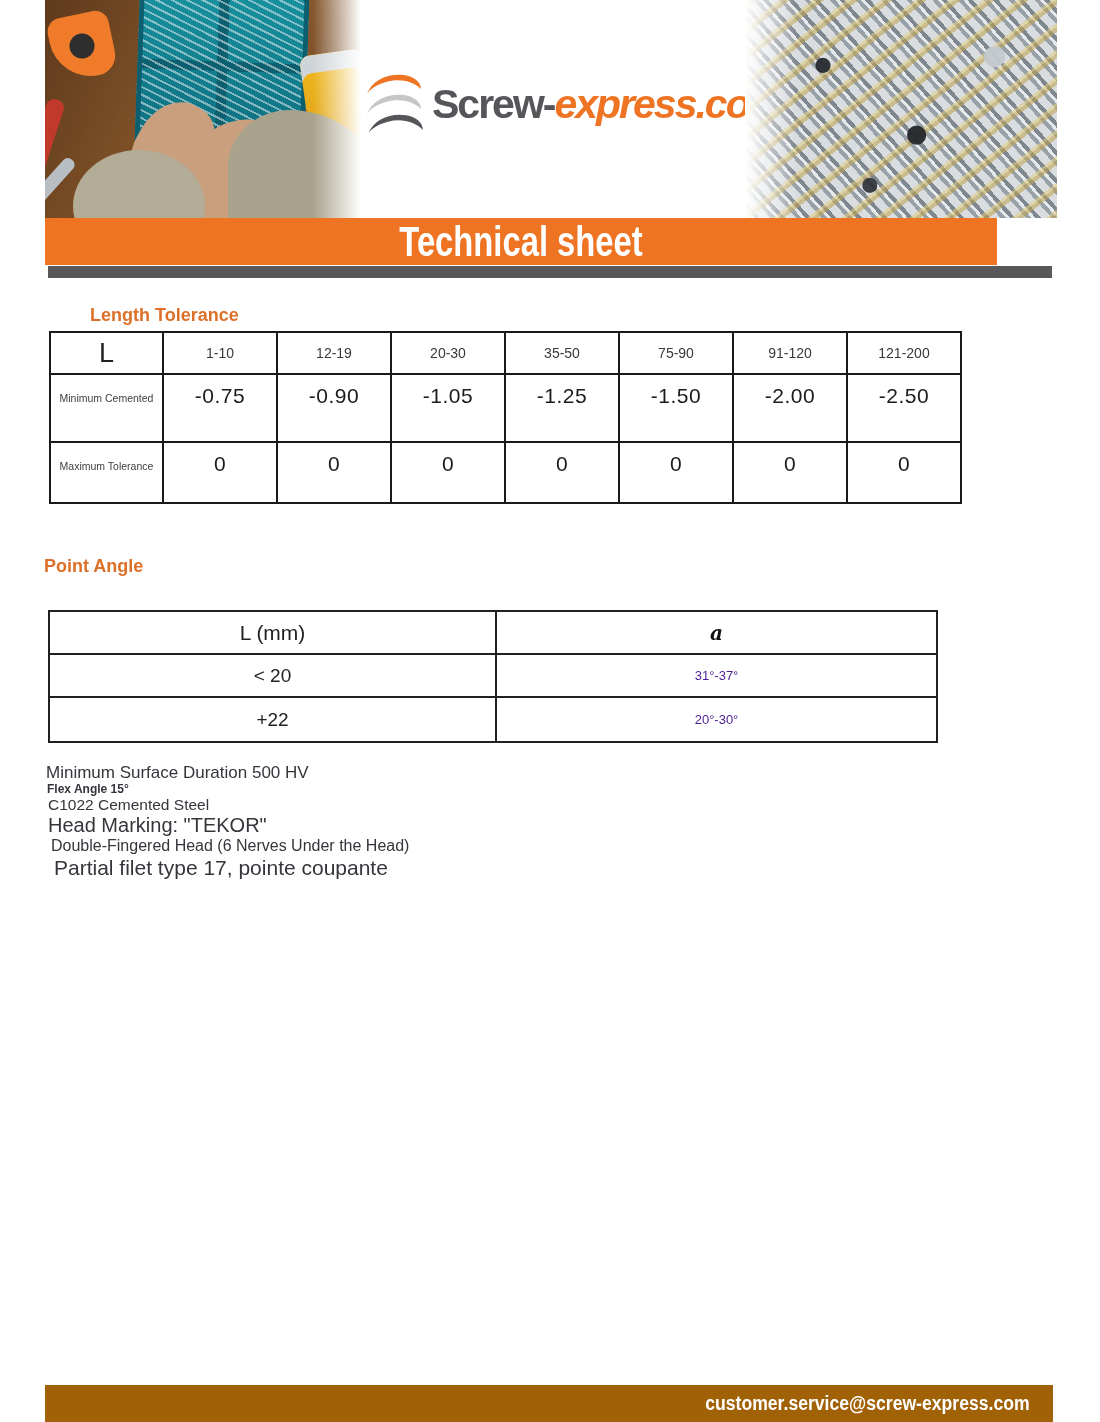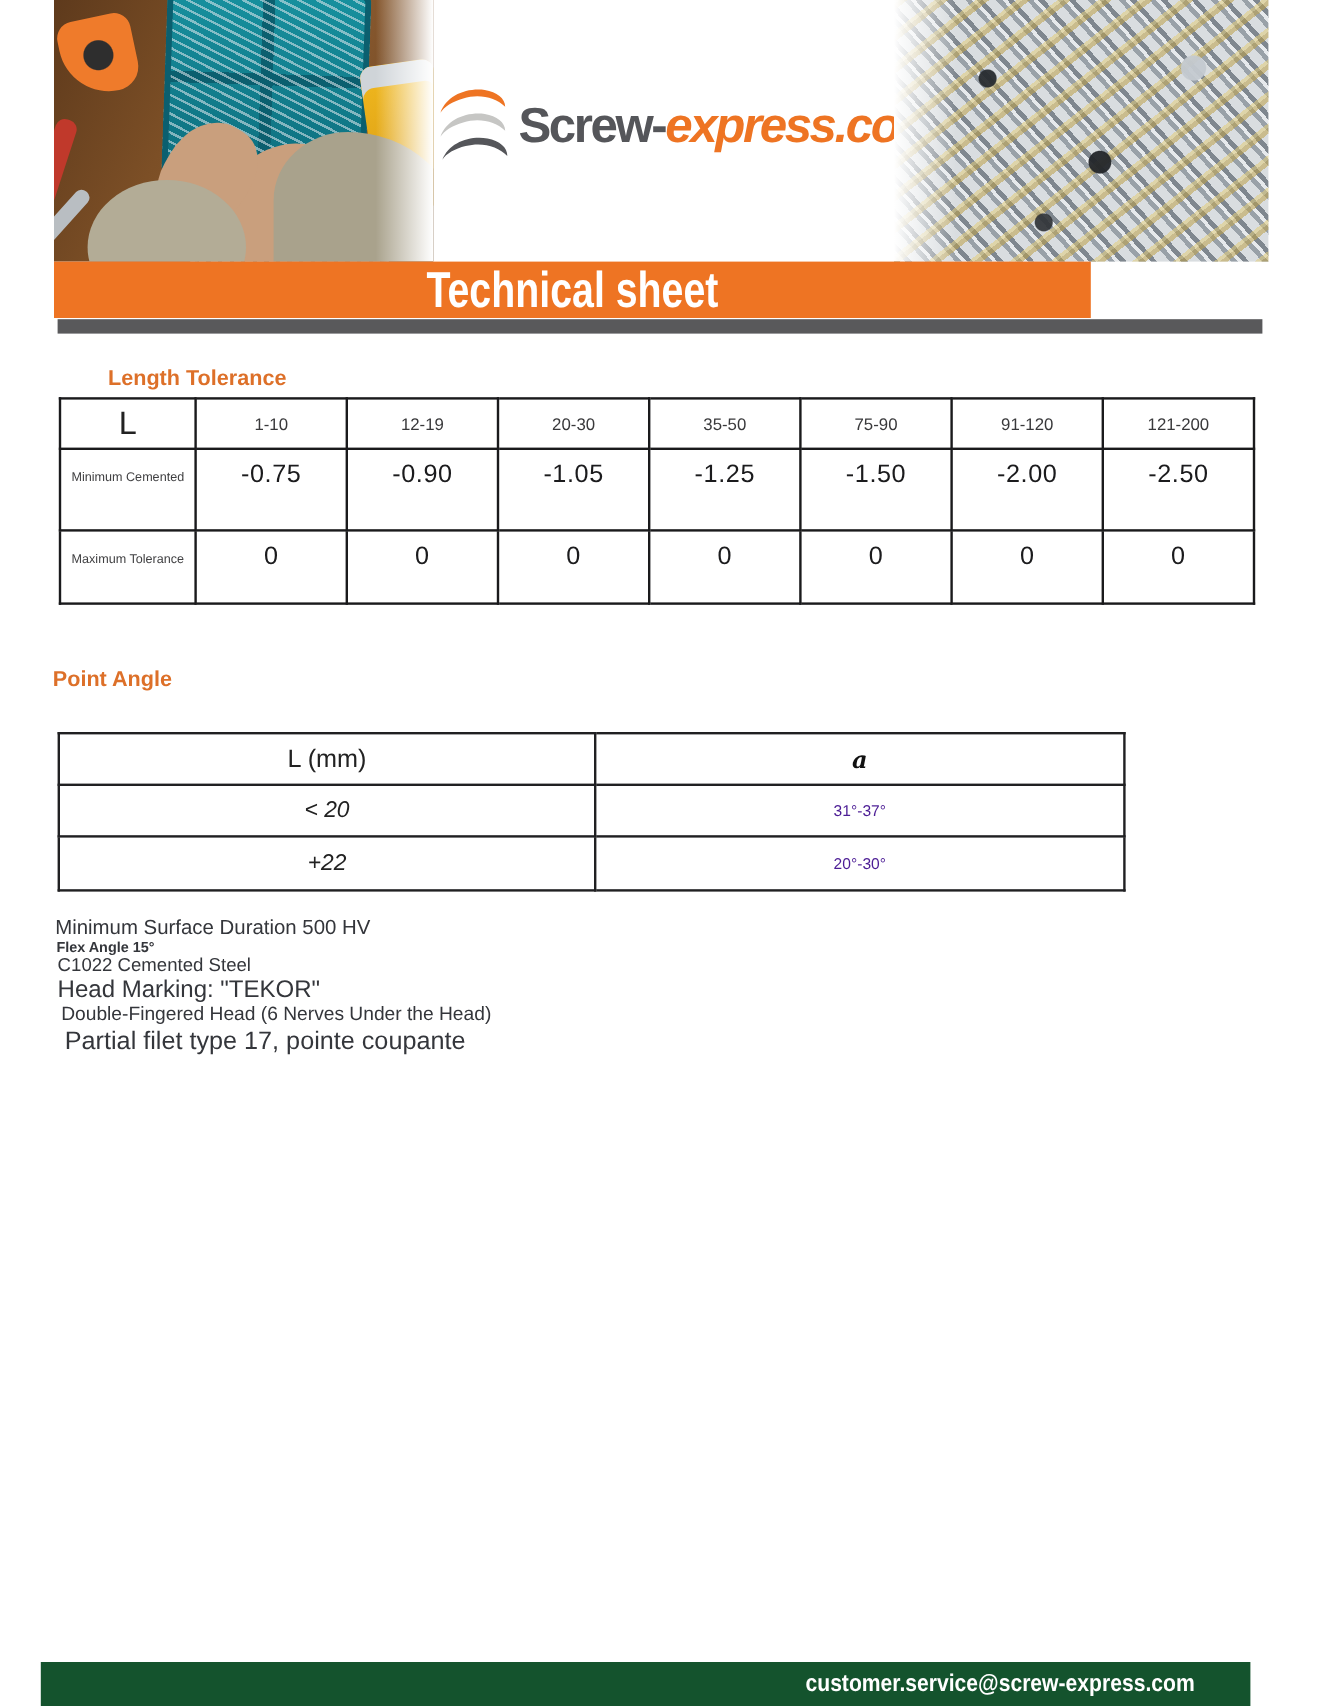--- a/index.html
+++ b/index.html
@@ -66,67 +66,67 @@
     background:linear-gradient(to right, #ffffff, rgba(255,255,255,0));
   }
 
   
   .logo { position:absolute; left:366px; top:72px; height:64px; display:flex; align-items:center; gap:8px; }
   .logo-text { font-size:41px; font-weight:700; letter-spacing:-2px; white-space:nowrap; line-height:64px; }
   .logo-text .lt1 { color:#55565a; }
   .logo-text .lt2 { color:#ee7423; font-style:italic; }
 
   
-  .banner { position:absolute; left:45px; top:218px; width:864px; height:47px;
+  .banner { position:absolute; left:45px; top:218px; width:952px; height:47px;
     background:#ee7423; display:flex; align-items:center; justify-content:center; }
   .banner-title { color:#ffffff; font-size:42px; font-weight:700; line-height:47px;
     display:inline-block; transform:scaleX(0.78); transform-origin:center; white-space:nowrap; }
   .gray-bar { position:absolute; left:48px; top:266px; width:1004px; height:12px; background:#59595b; }
 
   
   .sec-heading { position:absolute; margin:0; color:#dd7029; font-size:18px; font-weight:600; }
   .lt-heading { left:90px; top:305px; }
   .pa-heading { left:44px; top:556px; }
 
   
   table { border-collapse:collapse; table-layout:fixed; background:#ffffff; }
   .tol-table { position:absolute; left:49px; top:331px; width:881px; }
   .tol-table th, .tol-table td { border:2px solid #1a1a1c; text-align:center; }
   .tol-table tr.hdr { height:42px; }
   .tol-table th.corner { width:113px; font-size:27px; font-weight:400; color:#222; }
-  .tol-table th.range { width:126px; font-size:14px; font-weight:400; color:#39393b;margin-top:28px; }
+  .tol-table th.range { width:114px; font-size:14px; font-weight:400; color:#39393b;margin-top:28px; }
   .tol-table tr.row-min { height:68px; }
   .tol-table tr.row-max { height:61px; }
   .tol-table td.rowlabel { font-size:10.5px; color:#3f3f41; vertical-align:top; padding-top:17px; }
   .tol-table td.val { font-size:21px; color:#1b1b1d; vertical-align:top; padding-top:9px; letter-spacing:.5px; }
 
   
   .pa-table { position:absolute; left:48px; top:610px; width:890px; }
   .pa-table th, .pa-table td { border:2px solid #202022; text-align:center; vertical-align:middle; }
   .pa-table tr.hdr { height:43px; }
   .pa-table tr.r1 { height:43px; }
   .pa-table tr.r2 { height:45px; }
   .pa-table th.pal { width:447px; font-size:21px; font-weight:400; color:#222; }
   .pa-table th.alpha { font-family:"DejaVu Serif", serif; font-style:italic; font-weight:700; font-size:20px; color:#111; }
-  .pa-table td.pa-l { font-size:19px; color:#222;font-style:italic; }
+  .pa-table td.pa-l { font-size:19px; color:#222; }
   .pa-table td.pa-a { font-size:13px; color:#4c1d95; }
 
   
   .specs { position:absolute; left:46px; top:763px; color:#34363b; }
   .specs p { margin:0; line-height:1.15; white-space:nowrap; }
   .s0 { font-size:17px;   margin-bottom:9px; }
   .s1 { font-size:12px;   margin-bottom:8px; padding-left:1px;font-weight:bold; }
   .s2 { font-size:15.5px; margin-bottom:9px; padding-left:2px; }
   .s3 { font-size:20px;   margin-bottom:7px; padding-left:2px; }
   .s4 { font-size:16px;   margin-bottom:8px; padding-left:5px; }
   .s5 { font-size:21px;   padding-left:8px; }
 
   
-  .footer { position:absolute; left:34px; top:1385px; width:1008px; height:37px;
-    background:#14532d; text-align:right; padding-right:46px; }
+  .footer { position:absolute; left:45px; top:1385px; width:1008px; height:37px;
+    background:#a16207; text-align:right; padding-right:23px; }
   .footer-email { color:#ffffff; font-size:20px; font-weight:700; line-height:37px;
     display:inline-block; transform:scaleX(0.88); transform-origin:right center; white-space:nowrap; }
 </style>
 </head>
 <body>
 
 <div class="page">
 
   <div class="photo photo-left">
     <div class="tealbox"></div>

